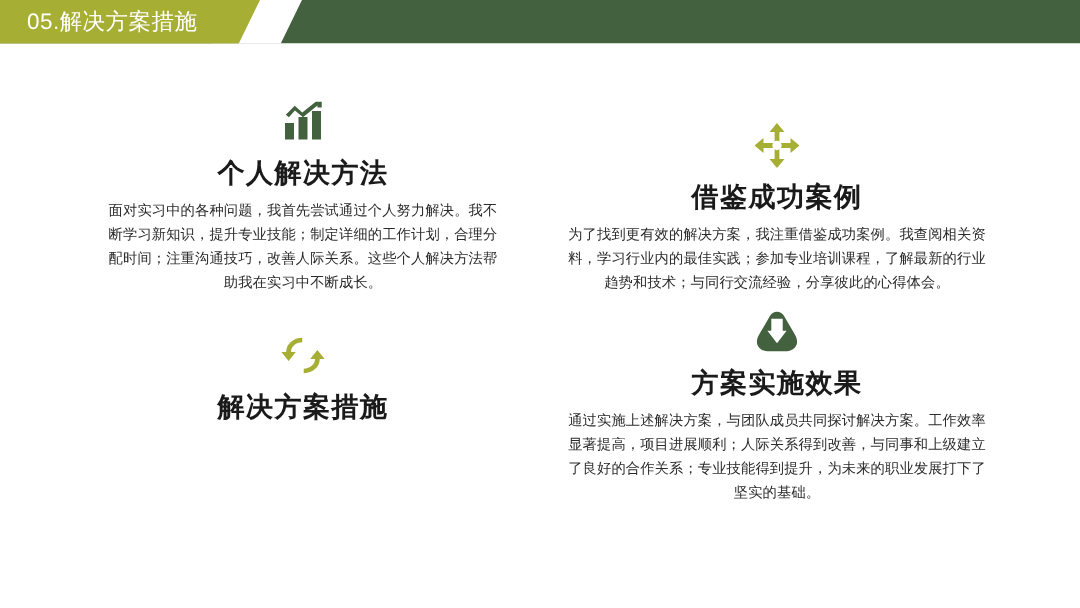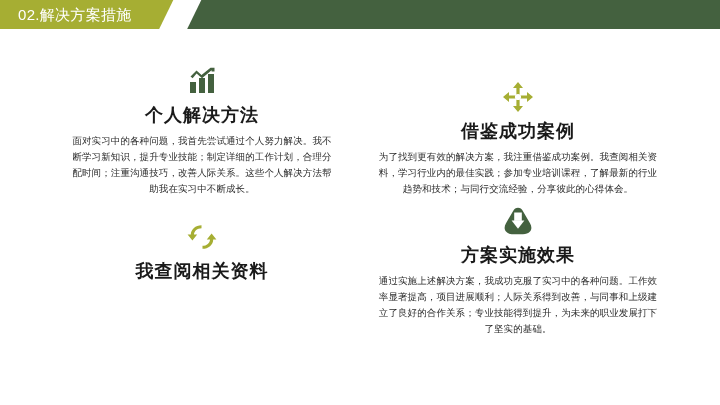--- a/index.html
+++ b/index.html
@@ -108,21 +108,21 @@
   }
   .card-body.wide { width: 286px; text-align: center; }
 </style>
 </head>
 <body>
 
 <div class="header">
   <div class="header-dark"></div>
   <div class="header-slash"></div>
   <div class="header-olive"></div>
-  <div class="header-title">02.解决方案措施</div>
+  <div class="header-title">05.解决方案措施</div>
 </div>
 
 <div class="grid">
 
   <div class="cell cell-tl">
     <div class="icon-wrap">
       <svg width="30" height="28" viewBox="0 0 30 28">
         <g fill="#44613f">
           <rect x="3" y="15" width="6" height="11"></rect>
           <rect x="12" y="11" width="6" height="15"></rect>
@@ -150,31 +150,31 @@
 
   <div class="cell cell-bl">
     <div class="icon-wrap">
       <svg width="30" height="28" viewBox="0 0 30 28">
         <g fill="#a6ae33">
           <path d="M14.5 2.2 C8.6 2.2 3.8 6.4 3.8 11.6 L0.6 11.6 L5.4 17.6 L10.2 11.6 L7.0 11.6 C7.0 8.0 10.4 5.2 14.5 5.2 L14.5 2.2 Z"></path>
           <path d="M15.5 25.8 C21.4 25.8 26.2 21.6 26.2 16.4 L29.4 16.4 L24.6 10.4 L19.8 16.4 L23.0 16.4 C23.0 20.0 19.6 22.8 15.5 22.8 L15.5 25.8 Z"></path>
         </g>
       </svg>
     </div>
-    <div class="card-title">我查阅相关资料</div>
+    <div class="card-title">解决方案措施</div>
   </div>
 
   <div class="cell cell-br">
     <div class="icon-wrap">
       <svg width="30" height="28" viewBox="0 0 30 28">
         <g fill="#44613f">
           <path d="M15 0.8 C12.9 0.8 11.2 2.0 10.3 3.7 L3.0 16.2 C1.3 19.2 1.0 22.2 3.0 24.6 C4.6 26.6 7.2 27.2 10.0 27.2 L20.0 27.2 C22.8 27.2 25.4 26.6 27.0 24.6 C29.0 22.2 28.7 19.2 27.0 16.2 L19.7 3.7 C18.8 2.0 17.1 0.8 15 0.8 Z"></path>
           <path d="M15 5.5 L15 13.5 L19.0 13.5 L15 19.5 L11.0 13.5 L15 13.5 Z" fill="#ffffff"></path>
           <rect x="11.2" y="5.5" width="7.6" height="8.2" fill="#ffffff"></rect>
           <path d="M8.6 13.5 L21.4 13.5 L15 21.8 Z" fill="#ffffff"></path>
         </g>
       </svg>
     </div>
     <div class="card-title">方案实施效果</div>
-    <div class="card-body wide">通过实施上述解决方案，我成功克服了实习中的各种问题。工作效率显著提高，项目进展顺利；人际关系得到改善，与同事和上级建立了良好的合作关系；专业技能得到提升，为未来的职业发展打下了坚实的基础。</div>
+    <div class="card-body wide">通过实施上述解决方案，与团队成员共同探讨解决方案。工作效率显著提高，项目进展顺利；人际关系得到改善，与同事和上级建立了良好的合作关系；专业技能得到提升，为未来的职业发展打下了坚实的基础。</div>
   </div>
 
 </div>
 
 </body></html>

